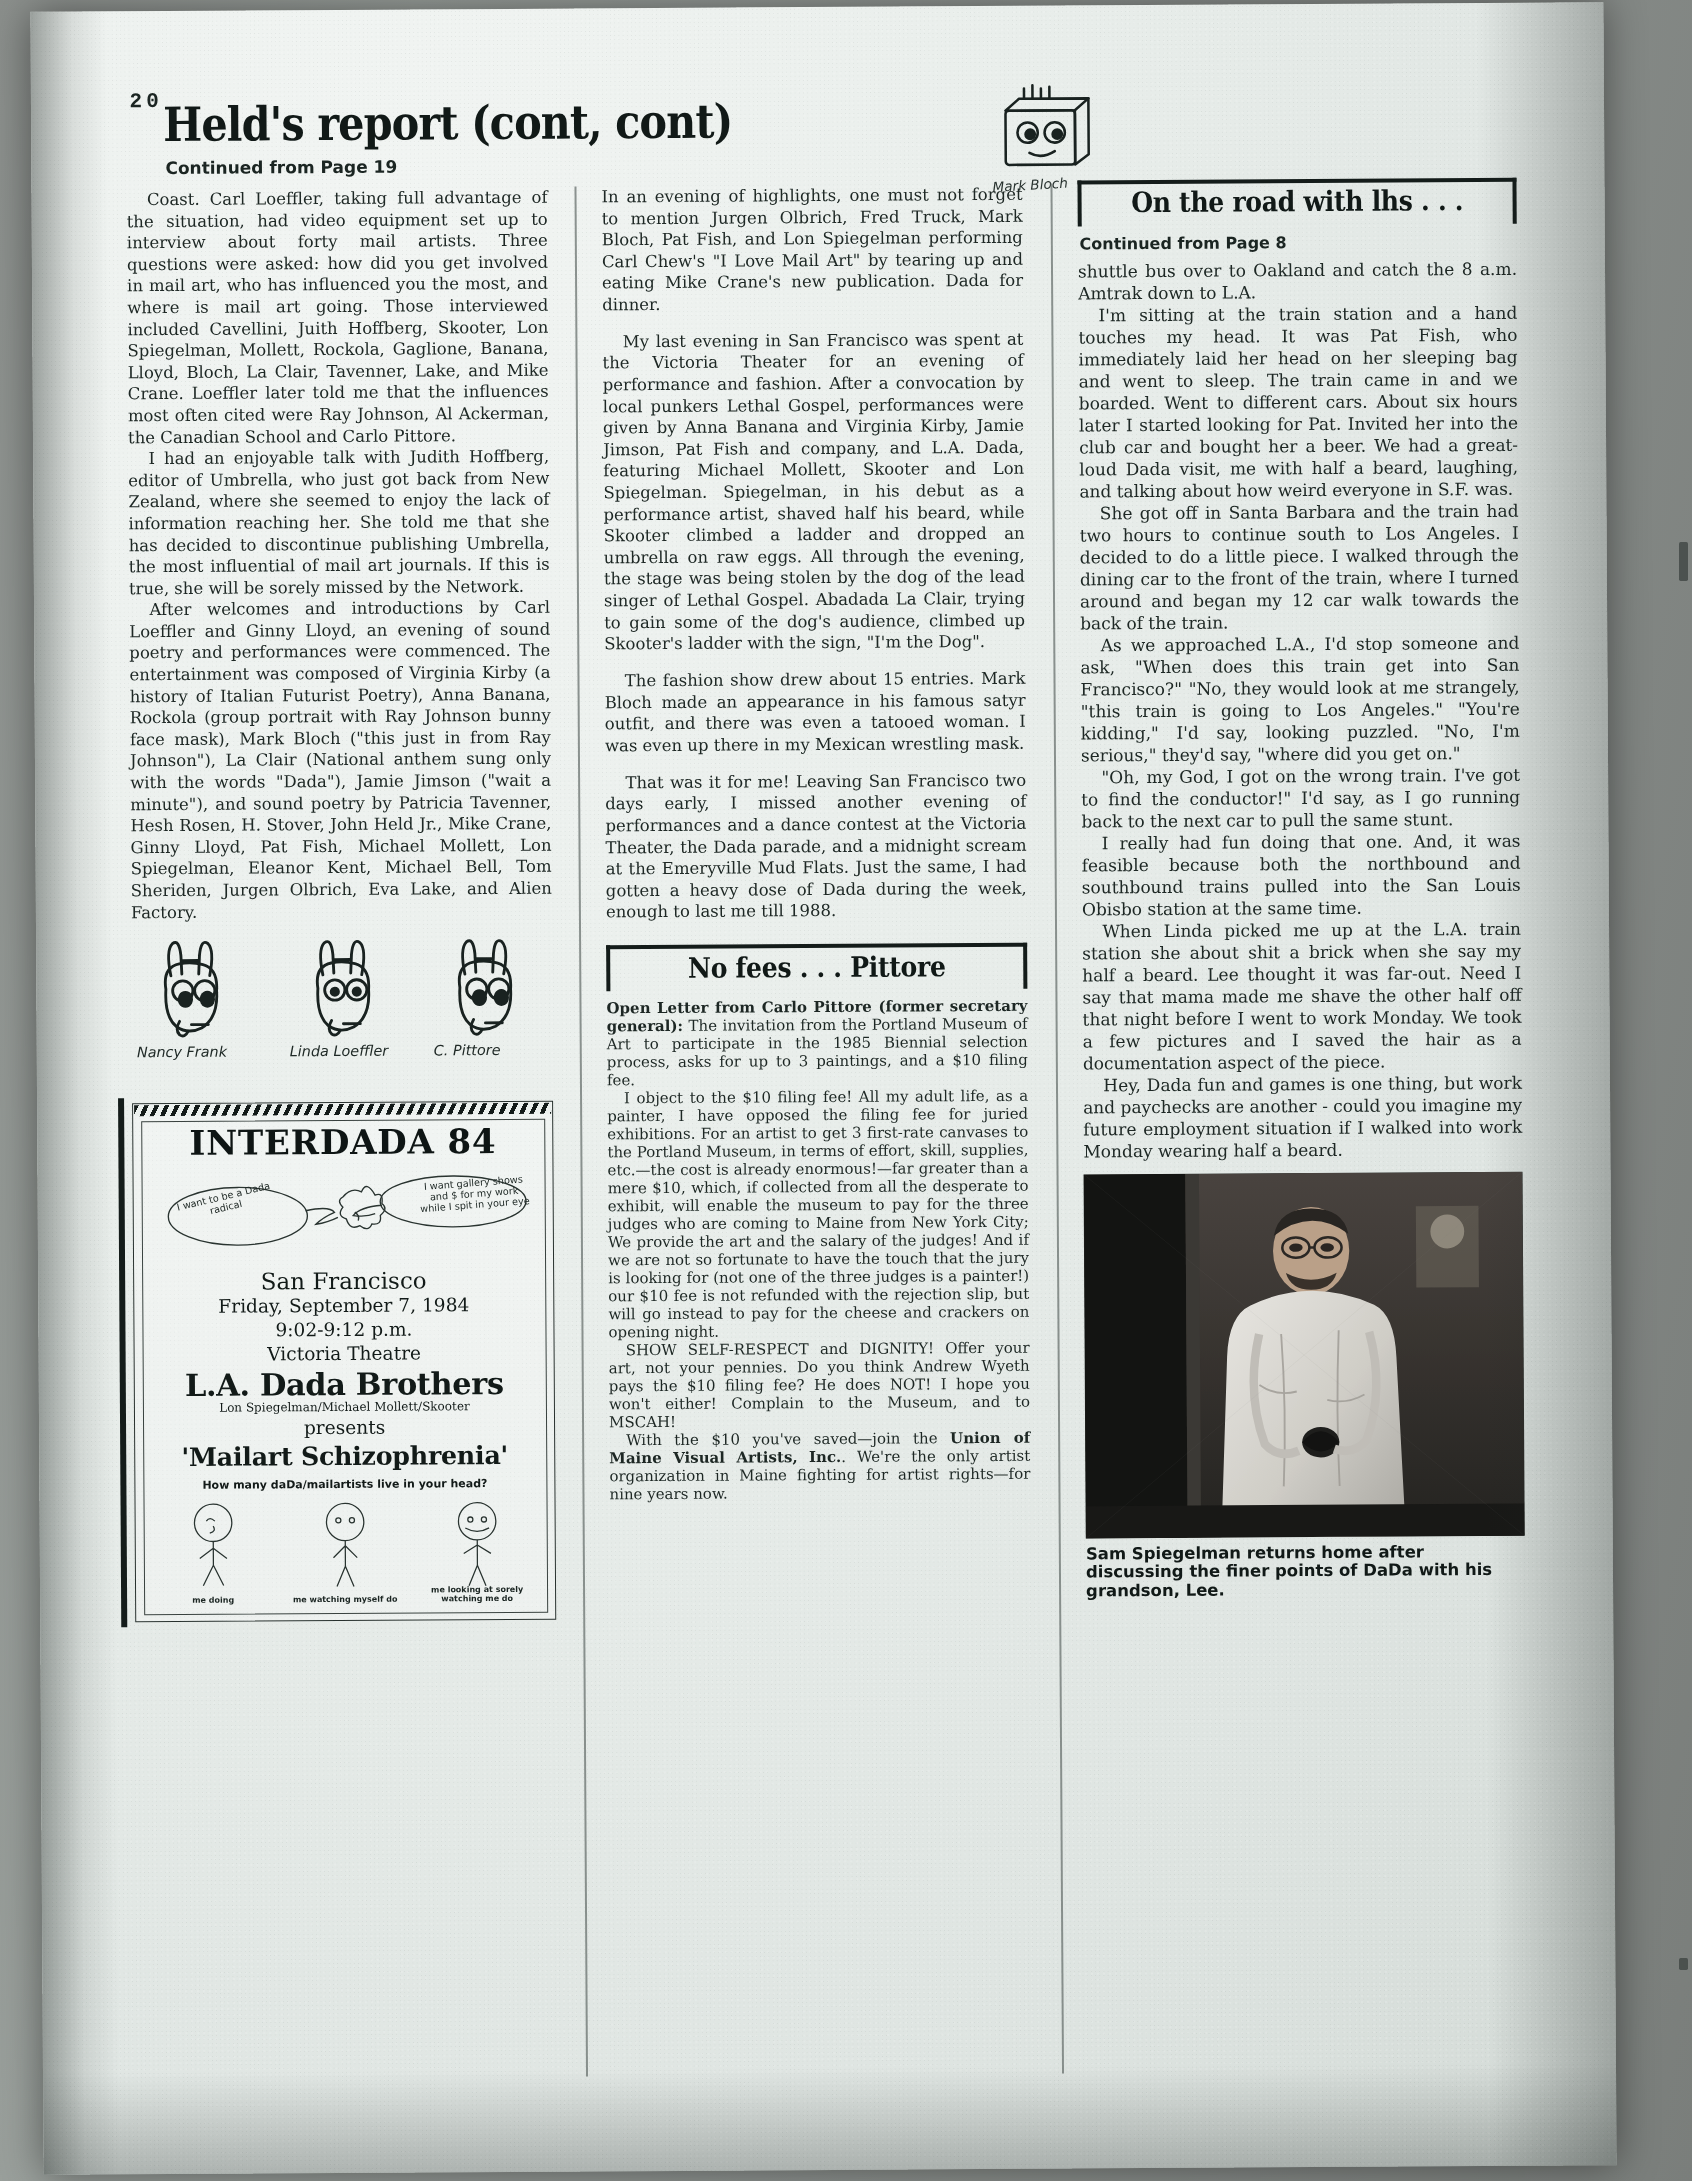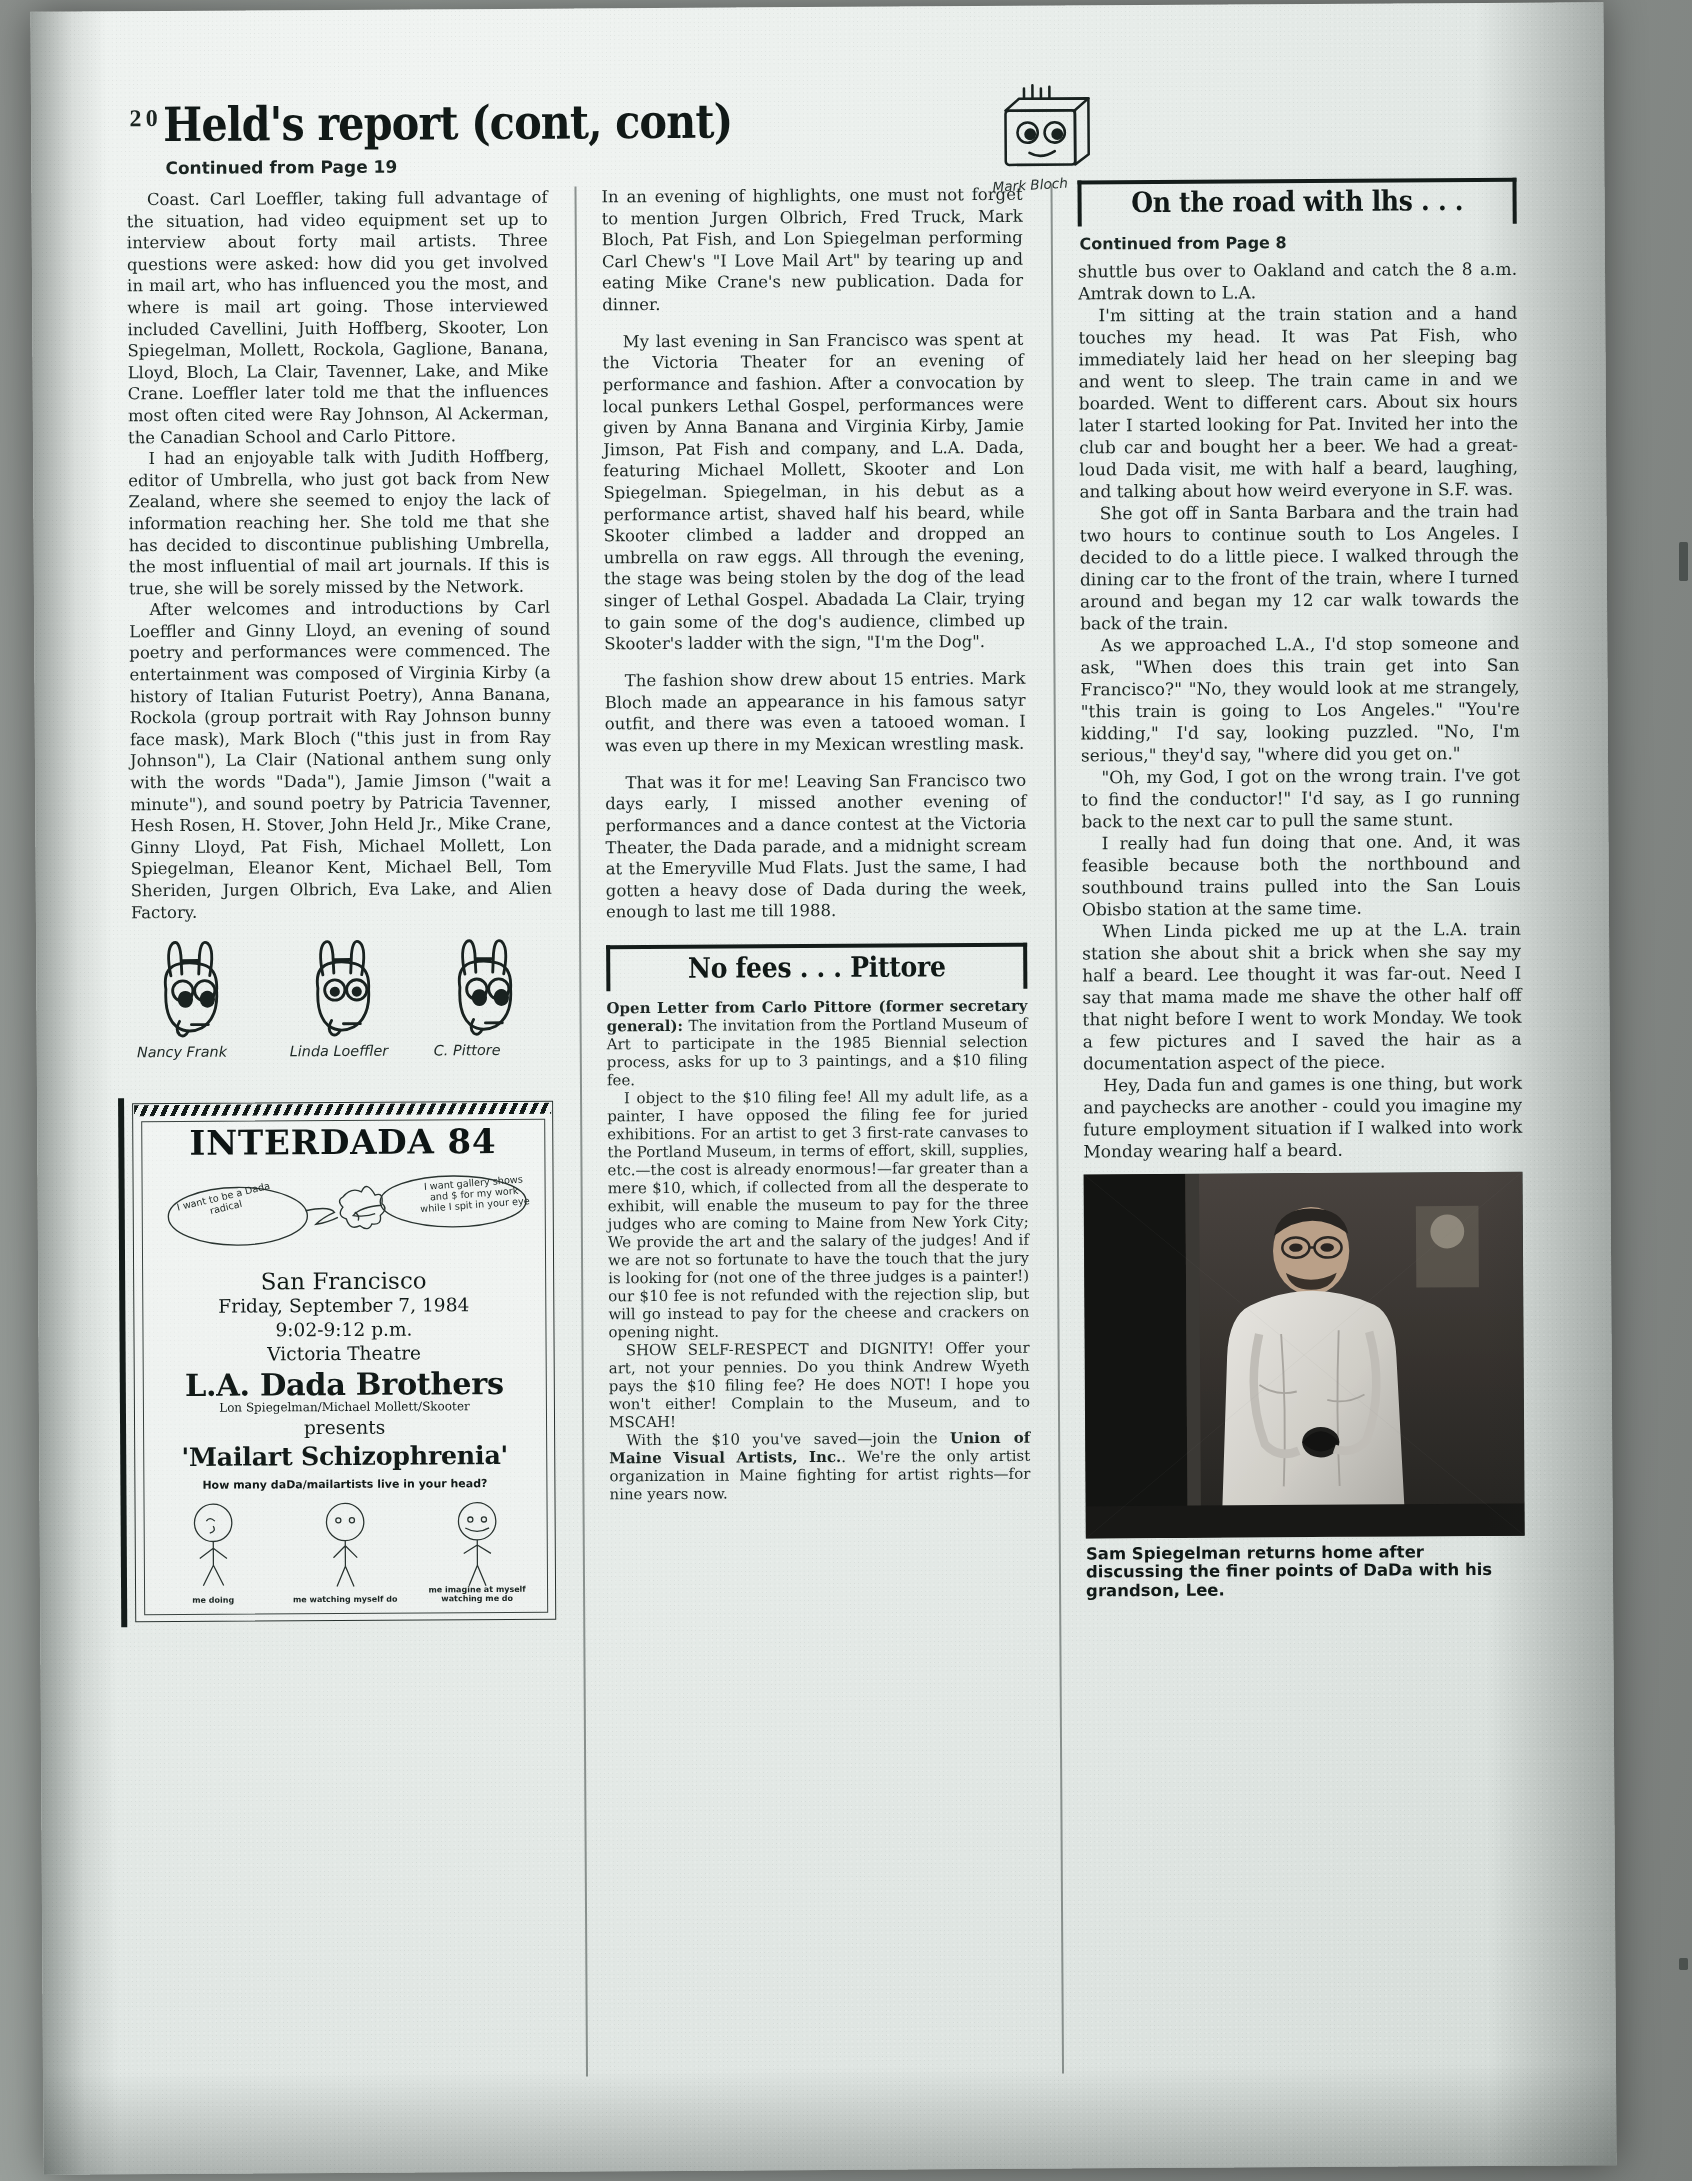--- a/index.html
+++ b/index.html
@@ -46,22 +46,22 @@
       radial-gradient(rgba(120,130,125,.45) 0.8px, transparent 0.8px),
       radial-gradient(rgba(255,255,255,.5) 0.8px, transparent 0.8px);
     background-size:4.2px 4.2px, 6px 6px;
     background-position:0 0, 2.5px 3.4px;}
 
   
   #content{position:absolute;left:95px;top:78px;width:1390px;height:2026px;color:#1d2724;}
 
   
   #masthead{position:relative;height:92px;}
-  .folio{position:absolute;left:3.4px;top:16px;font-family:Liberation Serif, serif;
-    font-weight:700;font-size:24px;letter-spacing:4.2px;color:#1d2724;}
+  .folio{position:absolute;left:3.4px;top:1px;font-family:Liberation Mono, monospace;
+    font-weight:700;font-size:21px;letter-spacing:4.2px;color:#1d2724;}
   .bighead{position:absolute;left:37px;top:12px;
     font-family:"DejaVu Serif","Liberation Serif",serif;
     font-weight:700;font-size:47px;line-height:1;letter-spacing:-1px;
     transform:scaleX(.88);transform-origin:left center;color:#131b19;}
   .contfrom{position:absolute;left:39px;top:69px;
     font-family:"DejaVu Sans","Liberation Sans",sans-serif;font-weight:700;
     font-size:17px;color:#1d2724;}
 
   
   #doodle{position:absolute;left:854px;top:-6.8px;width:144px;height:127px;}
@@ -323,21 +323,21 @@
               <div class="figbox" style="left:264px;">
                 <svg width="119" height="90" viewBox="0 0 140 106">
                   <g fill="none" stroke="#2b3532" stroke-width="1.5">
                     <circle cx="70" cy="26" r="22"></circle>
                     <circle cx="62" cy="24" r="3"></circle>
                       <circle cx="78" cy="24" r="3"></circle>
                     <path d="M56 34 q14 8 28 0"></path>
                     <path d="M70 48 l0 30 M70 54 l-16 10 M70 54 l16 10 M70 78 l-10 24 M70 78 l10 24"></path>
                   </g>
                 </svg>
-                <div class="figcap">me imagine at myself watching me do</div>
+                <div class="figcap">me looking at sorely watching me do</div>
               </div>
             </div>
           </div>
         </div>
 
         <div class="col" id="col2">
           <div class="body">
             <p class="noindent">In an evening of highlights, one must not forget to mention Jurgen Olbrich, Fred Truck, Mark Bloch, Pat Fish, and Lon Spiegelman performing Carl Chew's "I Love Mail Art" by tearing up and eating Mike Crane's new publication. Dada for dinner.</p>
             <p style="margin-top:15.3px">My last evening in San Francisco was spent at the Victoria Theater for an evening of performance and fashion. After a convocation by local punkers Lethal Gospel, performances were given by Anna Banana and Virginia Kirby, Jamie Jimson, Pat Fish and company, and L.A. Dada, featuring Michael Mollett, Skooter and Lon Spiegelman. Spiegelman, in his debut as a performance artist, shaved half his beard, while Skooter climbed a ladder and dropped an umbrella on raw eggs. All through the evening, the stage was being stolen by the dog of the lead singer of Lethal Gospel. Abadada La Clair, trying to gain some of the dog's audience, climbed up Skooter's ladder with the sign, "I'm the Dog".</p>
             <p style="margin-top:15.3px">The fashion show drew about 15 entries. Mark Bloch made an appearance in his famous satyr outfit, and there was even a tatooed woman. I was even up there in my Mexican wrestling mask.</p>

